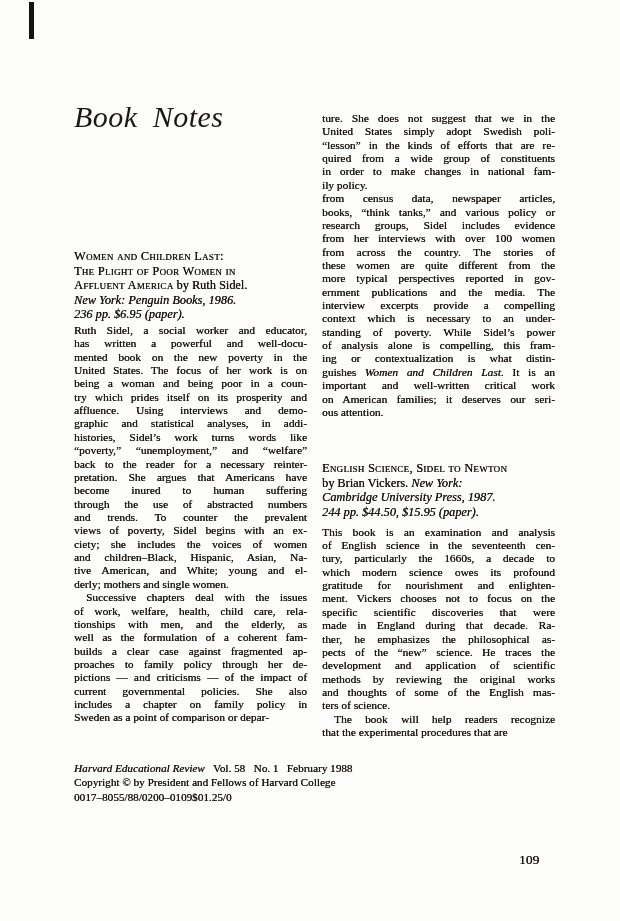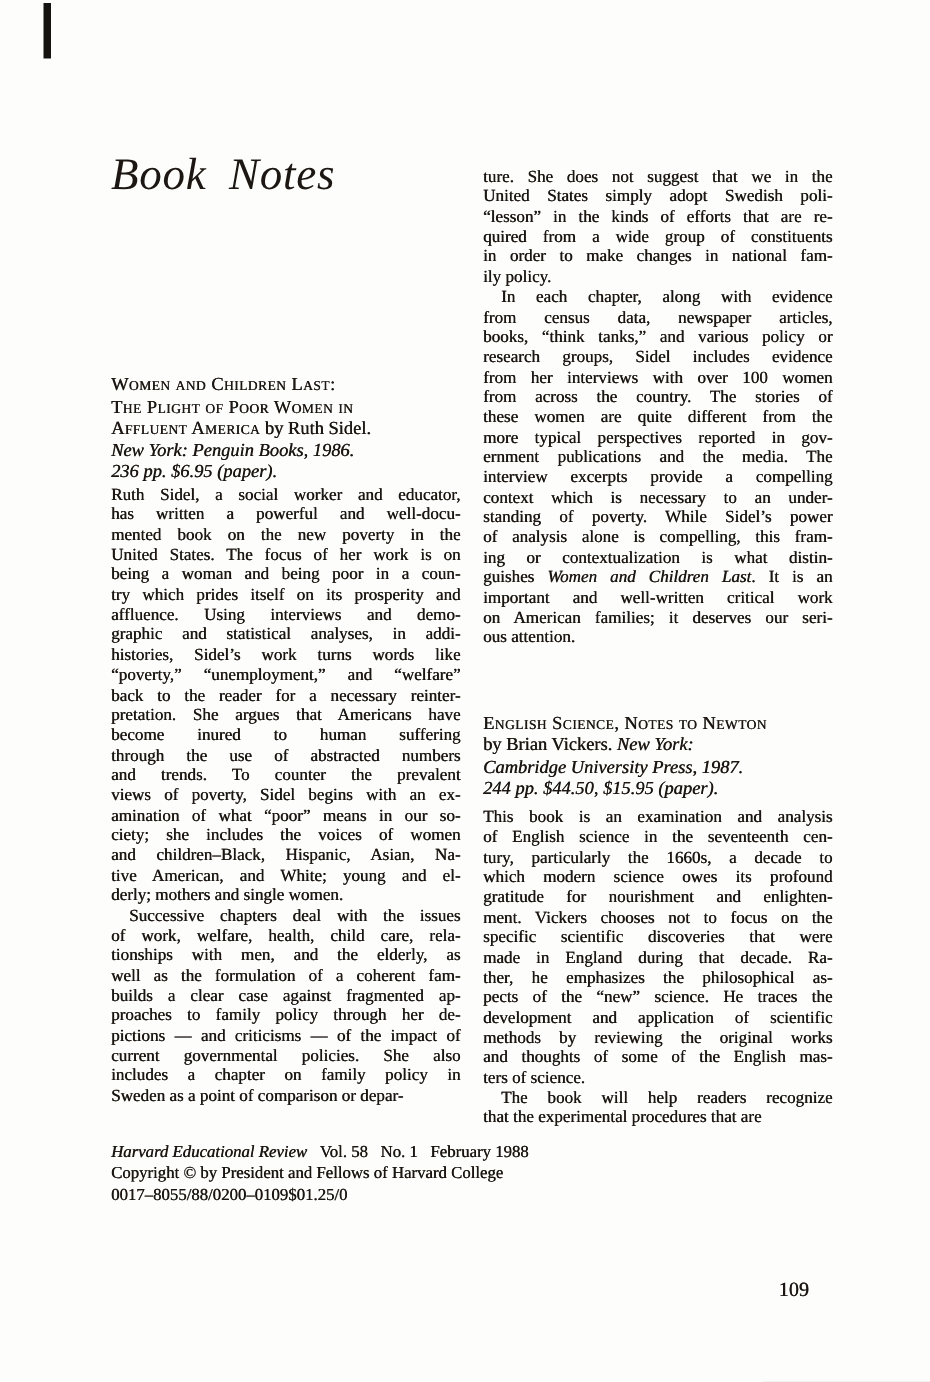--- a/index.html
+++ b/index.html
@@ -69,21 +69,20 @@
         <div class="ln">affluence. Using interviews and demo-</div>
         <div class="ln">graphic and statistical analyses, in addi-</div>
         <div class="ln">histories, Sidel’s work turns words like</div>
         <div class="ln">“poverty,” “unemployment,” and “welfare”</div>
         <div class="ln">back to the reader for a necessary reinter-</div>
         <div class="ln">pretation. She argues that Americans have</div>
         <div class="ln">become inured to human suffering</div>
         <div class="ln">through the use of abstracted numbers</div>
         <div class="ln">and trends. To counter the prevalent</div>
         <div class="ln">views of poverty, Sidel begins with an ex-</div>
-        <div class="ln">amination of what “poor” means in our so-</div>
         <div class="ln">ciety; she includes the voices of women</div>
         <div class="ln">and children–Black, Hispanic, Asian, Na-</div>
         <div class="ln">tive American, and White; young and el-</div>
         <div class="ln lastln">derly; mothers and single women.</div>
       </div>
 
     <div class="para">
         <div class="ln ind">Successive chapters deal with the issues</div>
         <div class="ln">of work, welfare, health, child care, rela-</div>
         <div class="ln">tionships with men, and the elderly, as</div>
@@ -101,42 +100,41 @@
     <div class="para">
         <div class="ln">ture. She does not suggest that we in the</div>
         <div class="ln">United States simply adopt Swedish poli-</div>
         <div class="ln">“lesson” in the kinds of efforts that are re-</div>
         <div class="ln">quired from a wide group of constituents</div>
         <div class="ln">in order to make changes in national fam-</div>
         <div class="ln lastln">ily policy.</div>
       </div>
 
     <div class="para">
-        <div class="ln ind">In each chapter, along with evidence</div>
         <div class="ln">from census data, newspaper articles,</div>
         <div class="ln">books, “think tanks,” and various policy or</div>
         <div class="ln">research groups, Sidel includes evidence</div>
         <div class="ln">from her interviews with over 100 women</div>
         <div class="ln">from across the country. The stories of</div>
         <div class="ln">these women are quite different from the</div>
         <div class="ln">more typical perspectives reported in gov-</div>
         <div class="ln">ernment publications and the media. The</div>
         <div class="ln">interview excerpts provide a compelling</div>
         <div class="ln">context which is necessary to an under-</div>
         <div class="ln">standing of poverty. While Sidel’s power</div>
         <div class="ln">of analysis alone is compelling, this fram-</div>
         <div class="ln">ing or contextualization is what distin-</div>
         <div class="ln"><span>guishes </span><span class="it">Women and Children Last</span><span>. It is an</span></div>
         <div class="ln">important and well-written critical work</div>
         <div class="ln">on American families; it deserves our seri-</div>
         <div class="ln lastln">ous attention.</div>
       </div>
 
     <div class="heading heading2">
-        <div class="ln"><span class="sc">English Science, Notes to Newton</span></div>
+        <div class="ln"><span class="sc">English Science, Sidel to Newton</span></div>
         <div class="ln"><span>by Brian Vickers. </span><span class="it">New York:</span></div>
         <div class="ln"><span class="it">Cambridge University Press, 1987.</span></div>
         <div class="ln lastln"><span class="it">244 pp. $44.50, $15.95 (paper).</span></div>
       </div>
 
     <div class="para para3">
         <div class="ln">This book is an examination and analysis</div>
         <div class="ln">of English science in the seventeenth cen-</div>
         <div class="ln">tury, particularly the 1660s, a decade to</div>
         <div class="ln">which modern science owes its profound</div>

